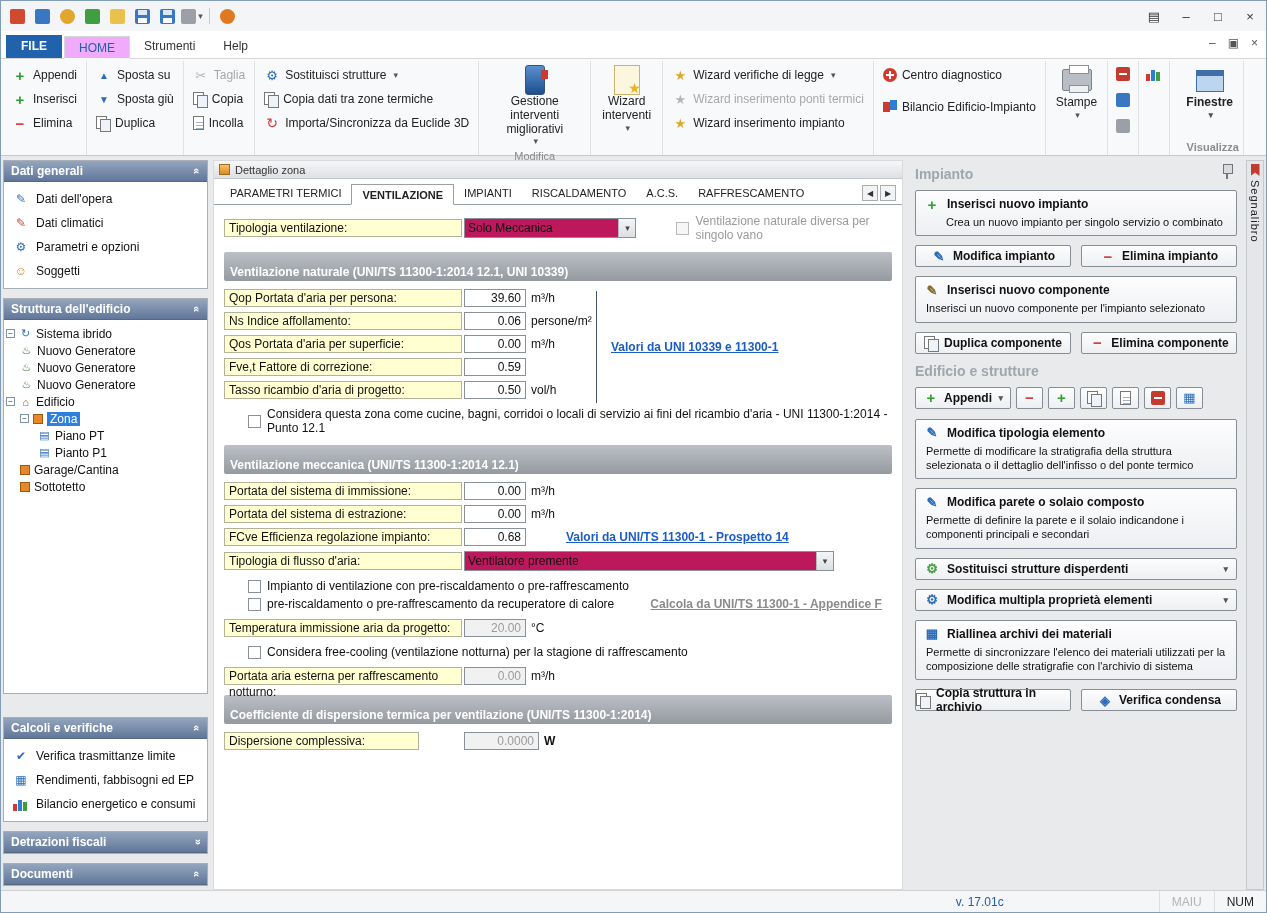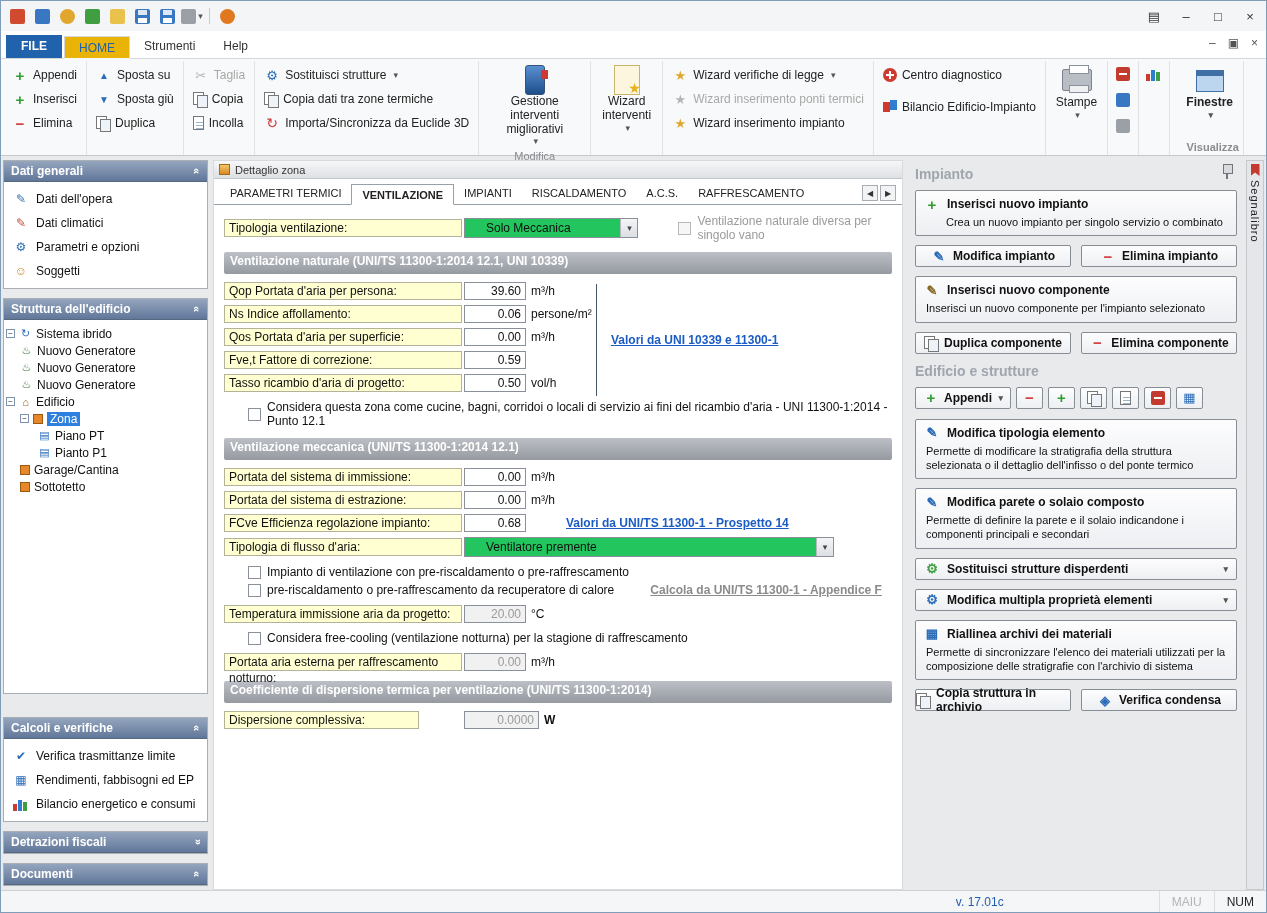--- a/index.html
+++ b/index.html
@@ -20,21 +20,21 @@
   .floppy::after { content:""; position:absolute; left:3px; bottom:1px; width:9px; height:5px; background:#fff; }
   .qat .sep { width:1px; height:16px; background:#c9cbce; margin:0 3px; }
   .title-text { position:absolute; left:0; right:0; text-align:center; font-size:12px; color:#1a1a1a; }
   .win-controls { margin-left:auto; display:flex; z-index:2; }
   .win-btn { width:32px; height:26px; display:flex; align-items:center; justify-content:center; color:#333; font-size:13px; }
 
   
   .tabrow { height:28px; background:#fff; border-bottom:1px solid #d5d7d9; display:flex; align-items:flex-end; position:relative; }
   .tab-file { background:#2162ac; color:#fff; font-weight:bold; height:23px; line-height:23px; padding:0 15px; margin:0 2px 0 5px; }
   .tab { height:23px; line-height:23px; padding:0 14px; color:#333; }
-  .tab.active { background:#eab308; border:1px solid #d5d7d9; border-bottom:1px solid #f8f9fa; color:#2162ac; margin-bottom:-1px; }
+  .tab.active { background:#f0abfc; border:1px solid #d5d7d9; border-bottom:1px solid #f8f9fa; color:#2162ac; margin-bottom:-1px; }
   .mdi-controls { position:absolute; right:8px; top:5px; display:flex; gap:12px; color:#555; font-size:12px; }
 
   
   .ribbon { height:97px; background:#f8f9fa; border-bottom:1px solid #c6c8ca; display:flex; padding:2px 0 0 2px; }
   .rgroup { display:flex; flex-direction:column; padding:2px 4px 0; border-right:1px solid #e1e2e4; }
   .rbtn-small { display:flex; align-items:center; gap:5px; height:24px; padding:0 5px; white-space:nowrap; color:#222; }
   .rbtn-small.disabled { color:#a8a8a8; }
   .rbtn-big { display:flex; flex-direction:column; align-items:center; text-align:center; padding:2px 6px 0; color:#222; line-height:1.15; }
   .grouplabel { margin-top:auto; text-align:center; color:#8a8d90; font-size:11px; padding:3px 0 2px; }
   .caret { font-size:9px; color:#555; margin-left:2px; }
@@ -104,22 +104,22 @@
   .ctab-arrows { margin-left:auto; display:flex; gap:2px; margin-bottom:3px; }
   .carw { width:16px; height:16px; border:1px solid #a8adb3; background:#f2f3f5; display:flex; align-items:center; justify-content:center; font-size:8px; color:#333; }
   .cbody { padding:9px 10px; flex:1; }
 
   .frow { display:flex; align-items:center; margin-bottom:5px; }
   .flab { width:238px; height:18px; line-height:16px; background:#ffffd2; border:1px solid #b3b39a; padding:0 4px; color:#111; flex:none; }
   .fval { width:62px; height:18px; line-height:16px; border:1px solid #8a9099; background:#fff; text-align:right; padding:0 4px; margin-left:2px; flex:none; }
   .fval.dis { background:#f1f1f1; color:#9b9b9b; }
   .fval.w75 { width:75px; }
   .funit { margin-left:5px; }
-  .sec { height:22px; line-height:19px; background:linear-gradient(#bcc0c6,#9599a0); color:#fff; font-weight:bold; padding:0 6px; border-radius:2px; margin:10px 0 8px; }
-  .dd { height:20px; border:1px solid #8a9099; background:#22c55e; display:flex; align-items:center; padding-left:21px; margin-left:2px; }
+  .sec { height:29px; line-height:19px; background:linear-gradient(#bcc0c6,#9599a0); color:#fff; font-weight:bold; padding:11px 6px; border-radius:2px; margin:10px 0 8px; }
+  .dd { height:20px; border:1px solid #8a9099; background:#be185d; display:flex; align-items:center; padding-left:3px; margin-left:2px; }
   .dda { margin-left:auto; width:17px; align-self:stretch; background:linear-gradient(#f4f5f7,#dcdfe3); border-left:1px solid #b6bac0; display:flex; align-items:center; justify-content:center; font-size:9px; color:#444; }
   .chkrow { display:flex; align-items:center; gap:6px; margin:8px 0;padding-left:24px; }
   .chk { width:13px; height:13px; border:1px solid #8a9099; background:#fff; flex:none; }
   .chk.dis { border-color:#b9b9b9; background:#f6f6f6; }
   .dis-t { color:#9b9b9b; }
   .lnk { color:#1b5cc4; font-weight:bold; text-decoration:underline; }
   .lnk.gray { color:#8b8b8b; }
   .natwrap { position:relative; }
   .natside { position:absolute; left:372px; top:2px; height:112px; border-left:1px solid #46566a; display:flex; align-items:center; padding-left:14px; }
   .ml40 { margin-left:40px; } .ml18 { margin-left:30px; }

